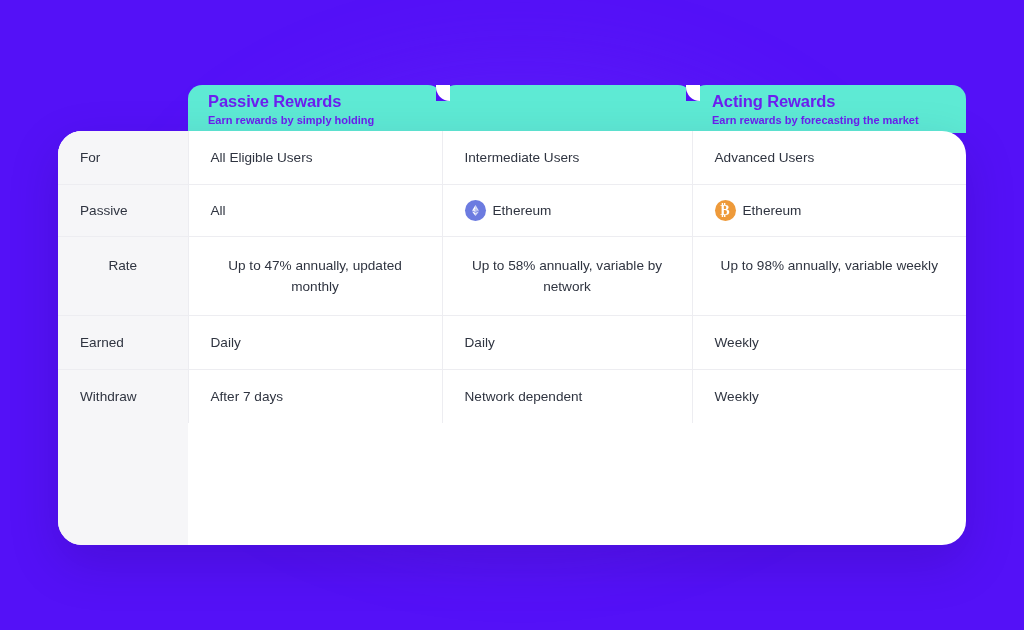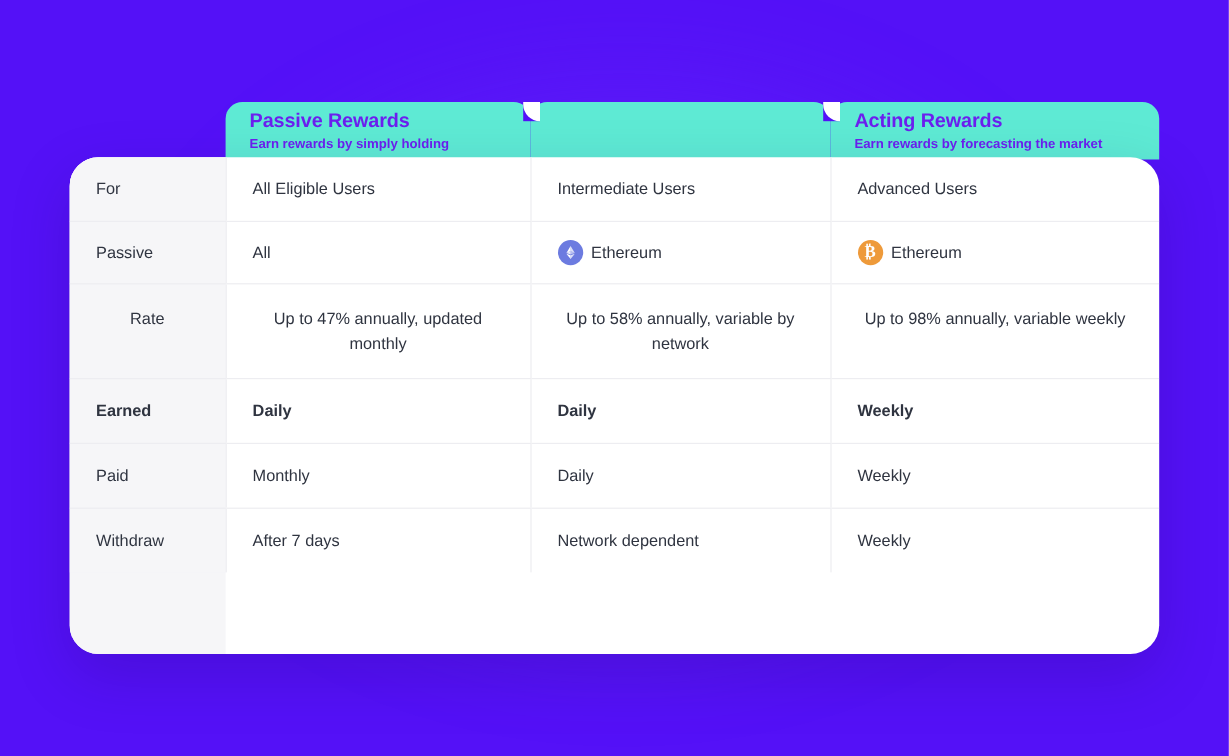--- a/index.html
+++ b/index.html
@@ -151,21 +151,21 @@
 
   td.c1, td.c2, td.c3 {
     border-left: 1px solid #EDEDF1;
   }
 
   
   tr.r-for td    { height: 50px; padding-top: 16px; padding-bottom: 16px; }
   tr.r-assets td { height: 50px; padding-top: 15px; padding-bottom: 15px; }
   tr.r-usecase td{ height: 92px; padding-top: 18px; }
   tr.r-rate td   { height: 70px; padding-top: 18px; text-align: center; }
-  tr.r-earned td { height: 50px; padding-top: 16px; padding-bottom: 16px; font-weight: bold; }
+  tr.r-earned td { height: 50px; padding-top: 16px; padding-bottom: 16px; }
   tr.r-paid td   { height: 50px; padding-top: 16px; padding-bottom: 16px; }
   tr.r-withdraw td { height: 52px; padding-top: 16px; padding-bottom: 16px; }
 
   
   .asset {
     display: flex;
     align-items: flex-end;
     gap: 7px;
   }
   .coin {
@@ -264,26 +264,20 @@
           <td class="c3">Up to 98% annually, variable weekly</td>
         </tr>
 
         <tr class="r-earned">
           <td class="lbl">Earned</td>
           <td class="c1">Daily</td>
           <td class="c2">Daily</td>
           <td class="c3">Weekly</td>
         </tr>
 
-        <tr class="r-paid">
-          <td class="lbl">Paid</td>
-          <td class="c1">Monthly</td>
-          <td class="c2">Daily</td>
-          <td class="c3">Weekly</td>
-        </tr>
 
         <tr class="r-withdraw">
           <td class="lbl">Withdraw</td>
           <td class="c1">After 7 days</td>
           <td class="c2">Network dependent</td>
           <td class="c3">Weekly</td>
         </tr>
 
       </tbody>
     </table>

